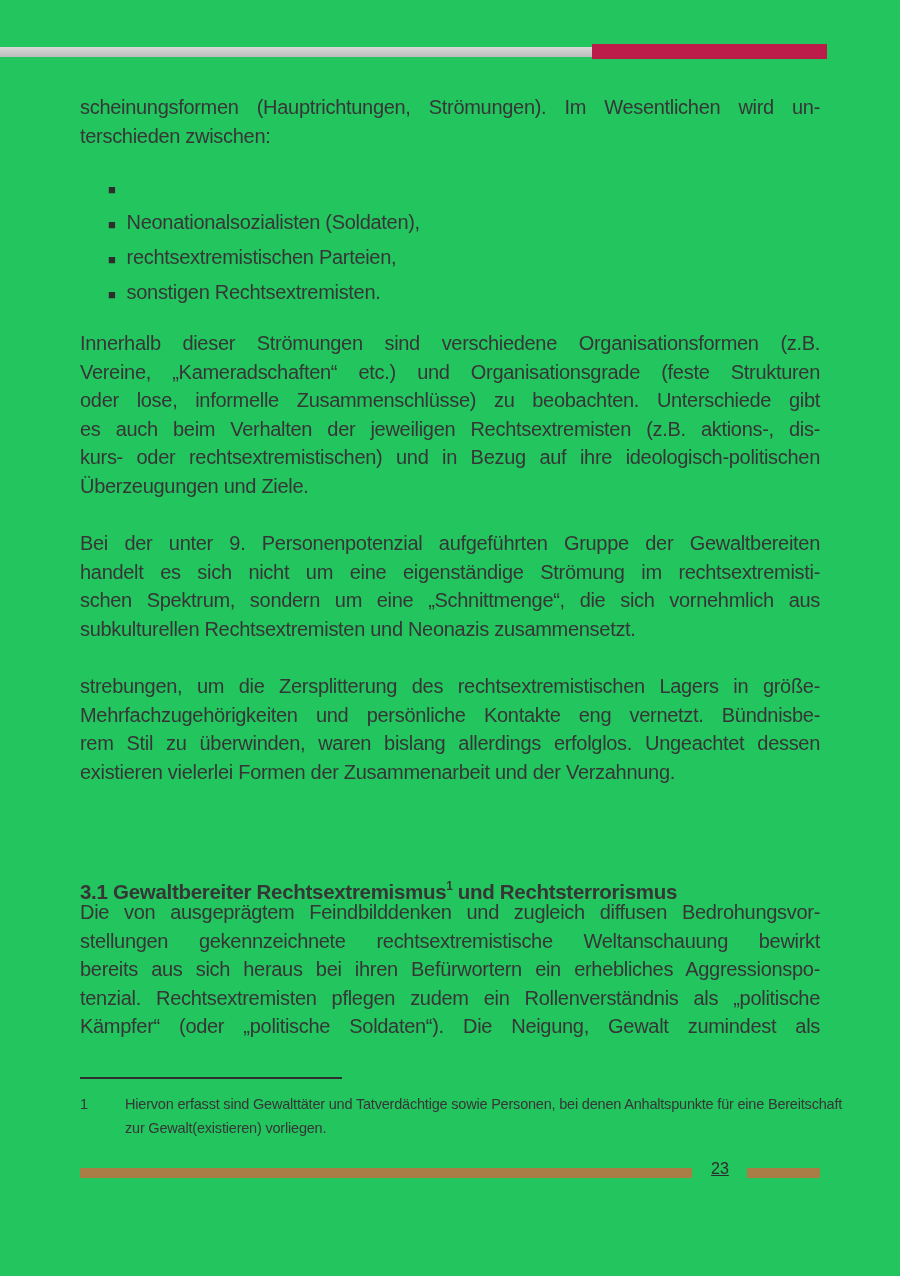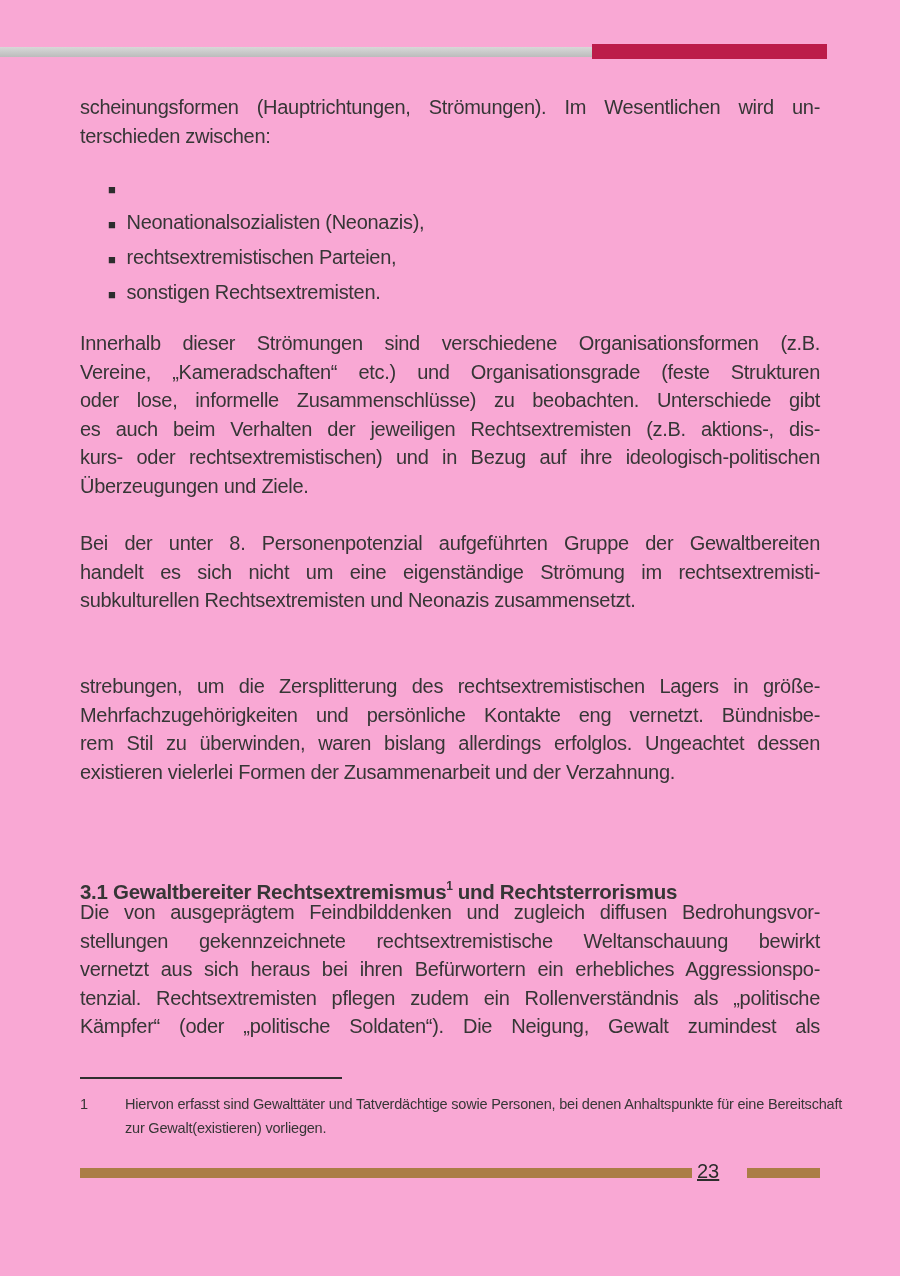--- a/index.html
+++ b/index.html
@@ -1,21 +1,21 @@
 <!DOCTYPE html>
 <html lang="de" style="--top-bar-gray: #c6c6c6; --top-bar-red: #bc1c4a; --bottom-bar-tan: #ab7d46; --text: #363636;"><head>
 <meta charset="utf-8">
 <title>Seite 23</title>
 <style>
   html, body { margin: 0; padding: 0; background: #ffffff; }
   .page {
     position: relative;
     width: 900px;
     height: 1276px;
-    background: #f9a8d4;
+    background: #22c55e;
     overflow: hidden;
     font-family: "Liberation Sans", "DejaVu Sans", sans-serif;
     color: #363636;
   }
 
   
   .topbar-gray {
     position: absolute; left: 0; top: 47px; width: 592px; height: 10px;
     background: linear-gradient(180deg, #d8d8d8, #bcbcbc);
   }
@@ -61,21 +61,21 @@
   .bottombar-long {
     position: absolute; left: 80px; top: 1168px; width: 612px; height: 10px;
     background: var(--bottom-bar-tan, #ab7d46);
   }
   .bottombar-short {
     position: absolute; left: 747px; top: 1168px; width: 73px; height: 10px;
     background: var(--bottom-bar-tan, #ab7d46);
   }
   .pagenum {
     position: absolute; left: 697px; top: 1160px; width: 46px;
-    text-align: left; font-size: 20px; color: #2d2d2d; text-decoration: underline;
+    text-align: center; font-size: 16px; color: #2d2d2d; text-decoration: underline;
   }
 </style>
 </head>
 <body>
 
 <div class="page">
 
   <div class="topbar-gray"></div>
   <div class="topbar-red"></div>
 
@@ -83,21 +83,21 @@
     <div class="line jl">scheinungsformen (Hauptrichtungen, Strömungen). Im Wesentlichen wird un-</div>
     <div class="line">terschieden zwischen:</div>
   </div>
 
   <div class="block list">
     <div class="li">
       <span class="bullet">■</span>
     </div>
     <div class="li">
       <span class="bullet">■</span>
-      <span>Neonationalsozialisten (Neonazis),</span>
+      <span>Neonationalsozialisten (Soldaten),</span>
     </div>
     <div class="li">
       <span class="bullet">■</span>
       <span>rechtsextremistischen Parteien,</span>
     </div>
     <div class="li">
       <span class="bullet">■</span>
       <span>sonstigen Rechtsextremisten.</span>
     </div>
   </div>
@@ -105,40 +105,41 @@
   <div class="block body-text p2">
     <div class="line jl">Innerhalb dieser Strömungen sind verschiedene Organisationsformen (z.B.</div>
     <div class="line jl">Vereine, „Kameradschaften“ etc.) und Organisationsgrade (feste Strukturen</div>
     <div class="line jl">oder lose, informelle Zusammenschlüsse) zu beobachten. Unterschiede gibt</div>
     <div class="line jl">es auch beim Verhalten der jeweiligen Rechtsextremisten (z.B. aktions-, dis-</div>
     <div class="line jl">kurs- oder rechtsextremistischen) und in Bezug auf ihre ideologisch-politischen</div>
     <div class="line">Überzeugungen und Ziele.</div>
   </div>
 
   <div class="block body-text p3">
-    <div class="line jl">Bei der unter 8. Personenpotenzial aufgeführten Gruppe der Gewaltbereiten</div>
+    <div class="line jl">Bei der unter 9. Personenpotenzial aufgeführten Gruppe der Gewaltbereiten</div>
     <div class="line jl">handelt es sich nicht um eine eigenständige Strömung im rechtsextremisti-</div>
+    <div class="line jl">schen Spektrum, sondern um eine „Schnittmenge“, die sich vornehmlich aus</div>
     <div class="line">subkulturellen Rechtsextremisten und Neonazis zusammensetzt.</div>
   </div>
 
   <div class="block body-text p4">
     <div class="line jl">strebungen, um die Zersplitterung des rechtsextremistischen Lagers in größe-</div>
     <div class="line jl">Mehrfachzugehörigkeiten und persönliche Kontakte eng vernetzt. Bündnisbe-</div>
     <div class="line jl">rem Stil zu überwinden, waren bislang allerdings erfolglos. Ungeachtet dessen</div>
     <div class="line">existieren vielerlei Formen der Zusammenarbeit und der Verzahnung.</div>
   </div>
 
   <div class="block heading">
     <span>3.1 Gewaltbereiter Rechtsextremismus</span><sup>1</sup><span>und Rechtsterrorismus</span>
   </div>
 
   <div class="block body-text p5">
     <div class="line jl">Die von ausgeprägtem Feindbilddenken und zugleich diffusen Bedrohungsvor-</div>
     <div class="line jl">stellungen gekennzeichnete rechtsextremistische Weltanschauung bewirkt</div>
-    <div class="line jl">vernetzt aus sich heraus bei ihren Befürwortern ein erhebliches Aggressionspo-</div>
+    <div class="line jl">bereits aus sich heraus bei ihren Befürwortern ein erhebliches Aggressionspo-</div>
     <div class="line jl">tenzial. Rechtsextremisten pflegen zudem ein Rollenverständnis als „politische</div>
     <div class="line jl">Kämpfer“ (oder „politische Soldaten“). Die Neigung, Gewalt zumindest als</div>
   </div>
 
   <div class="fnrule"></div>
 
   <div class="block footnote">
     <div class="fnmark">1</div>
     <div class="fntext">
       <div class="fnline">Hiervon erfasst sind Gewalttäter und Tatverdächtige sowie Personen, bei denen Anhaltspunkte für eine Bereitschaft</div>

